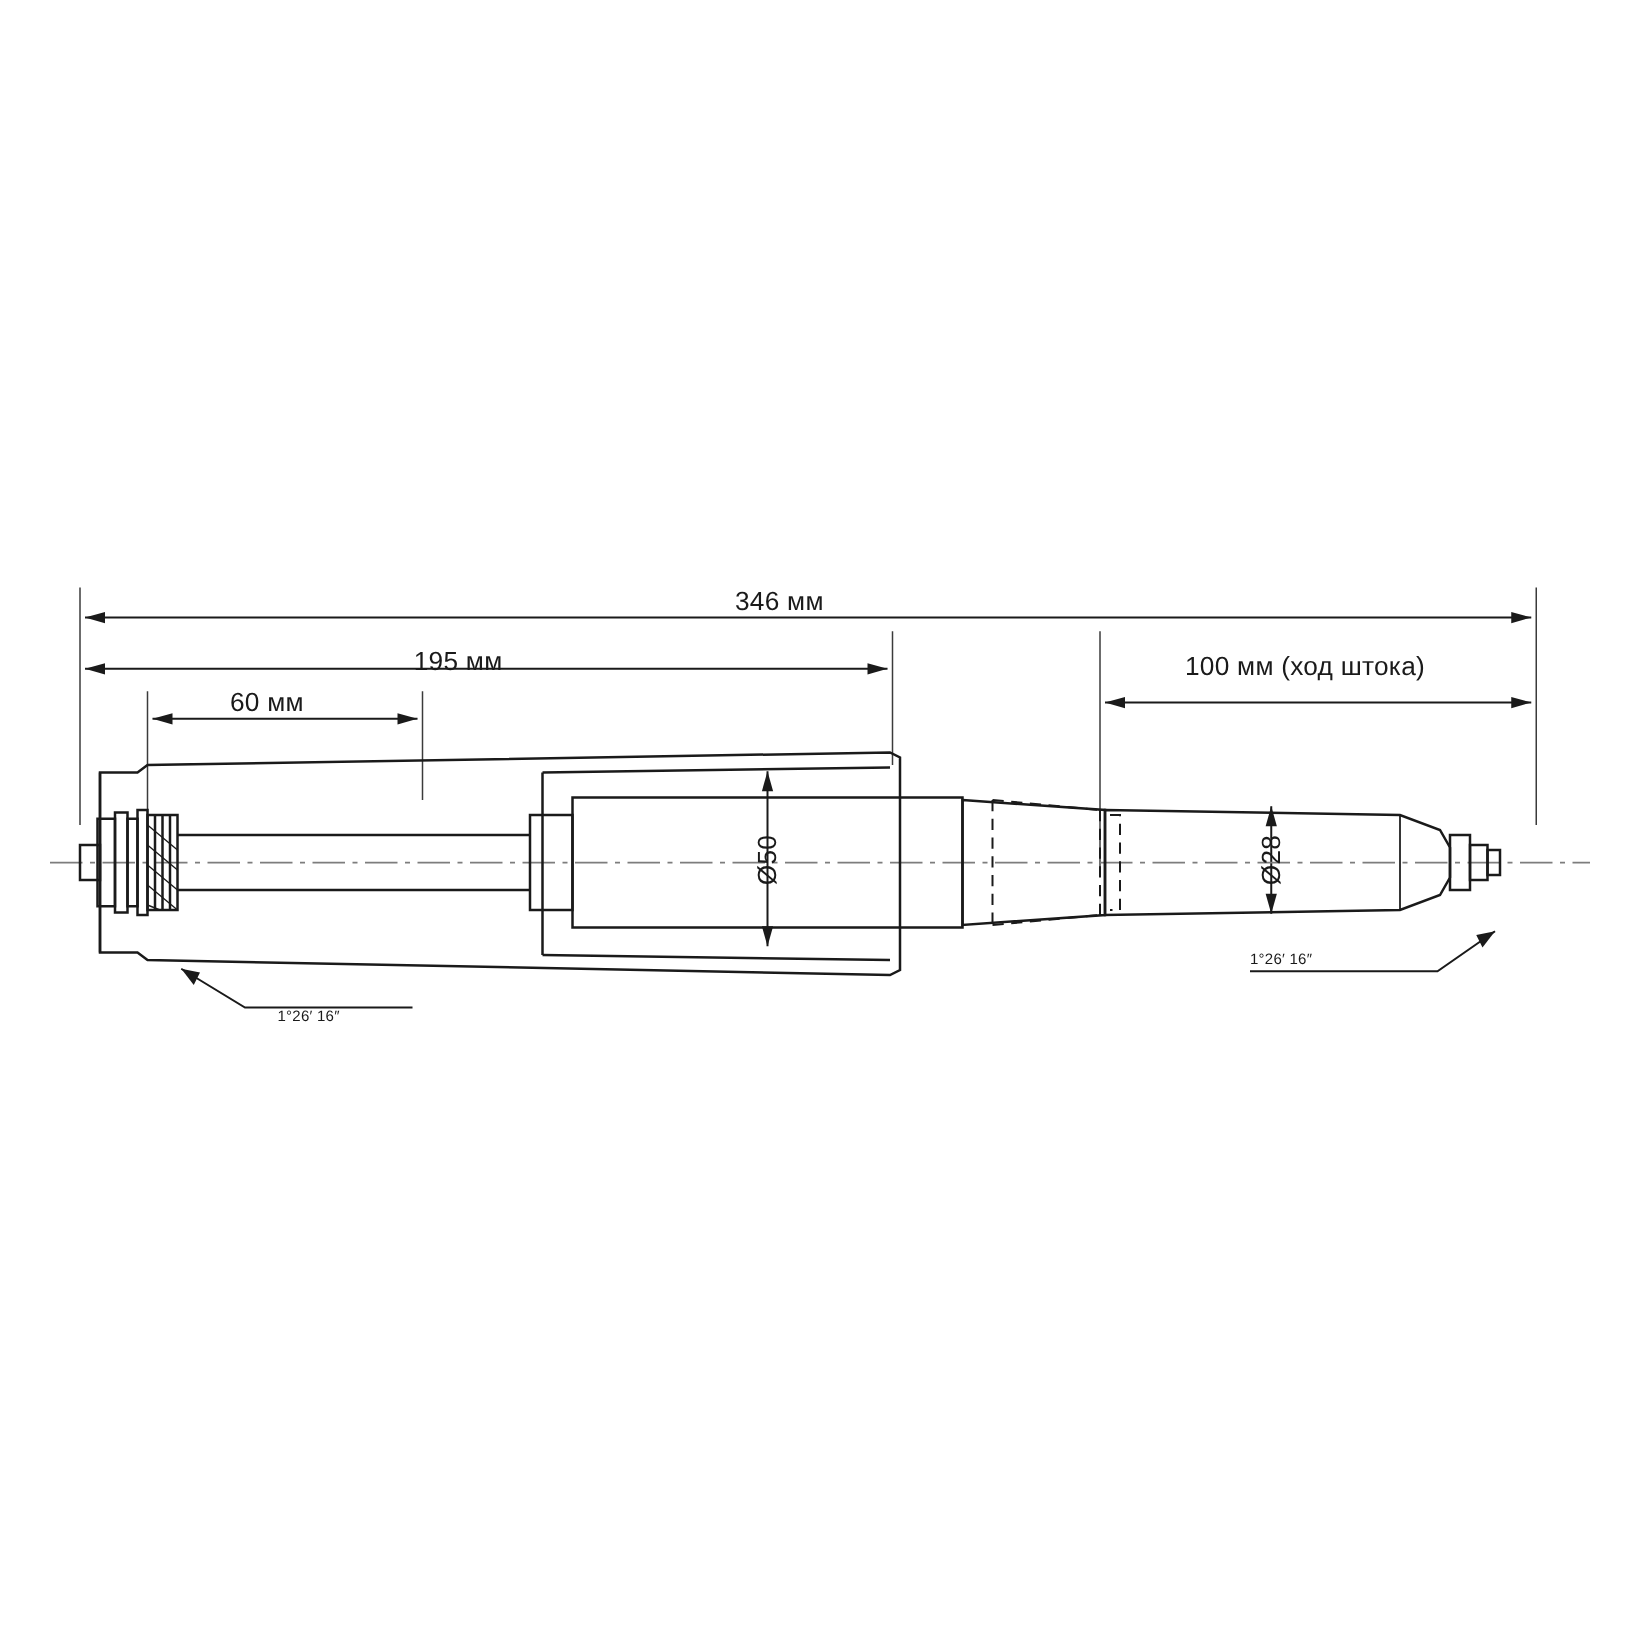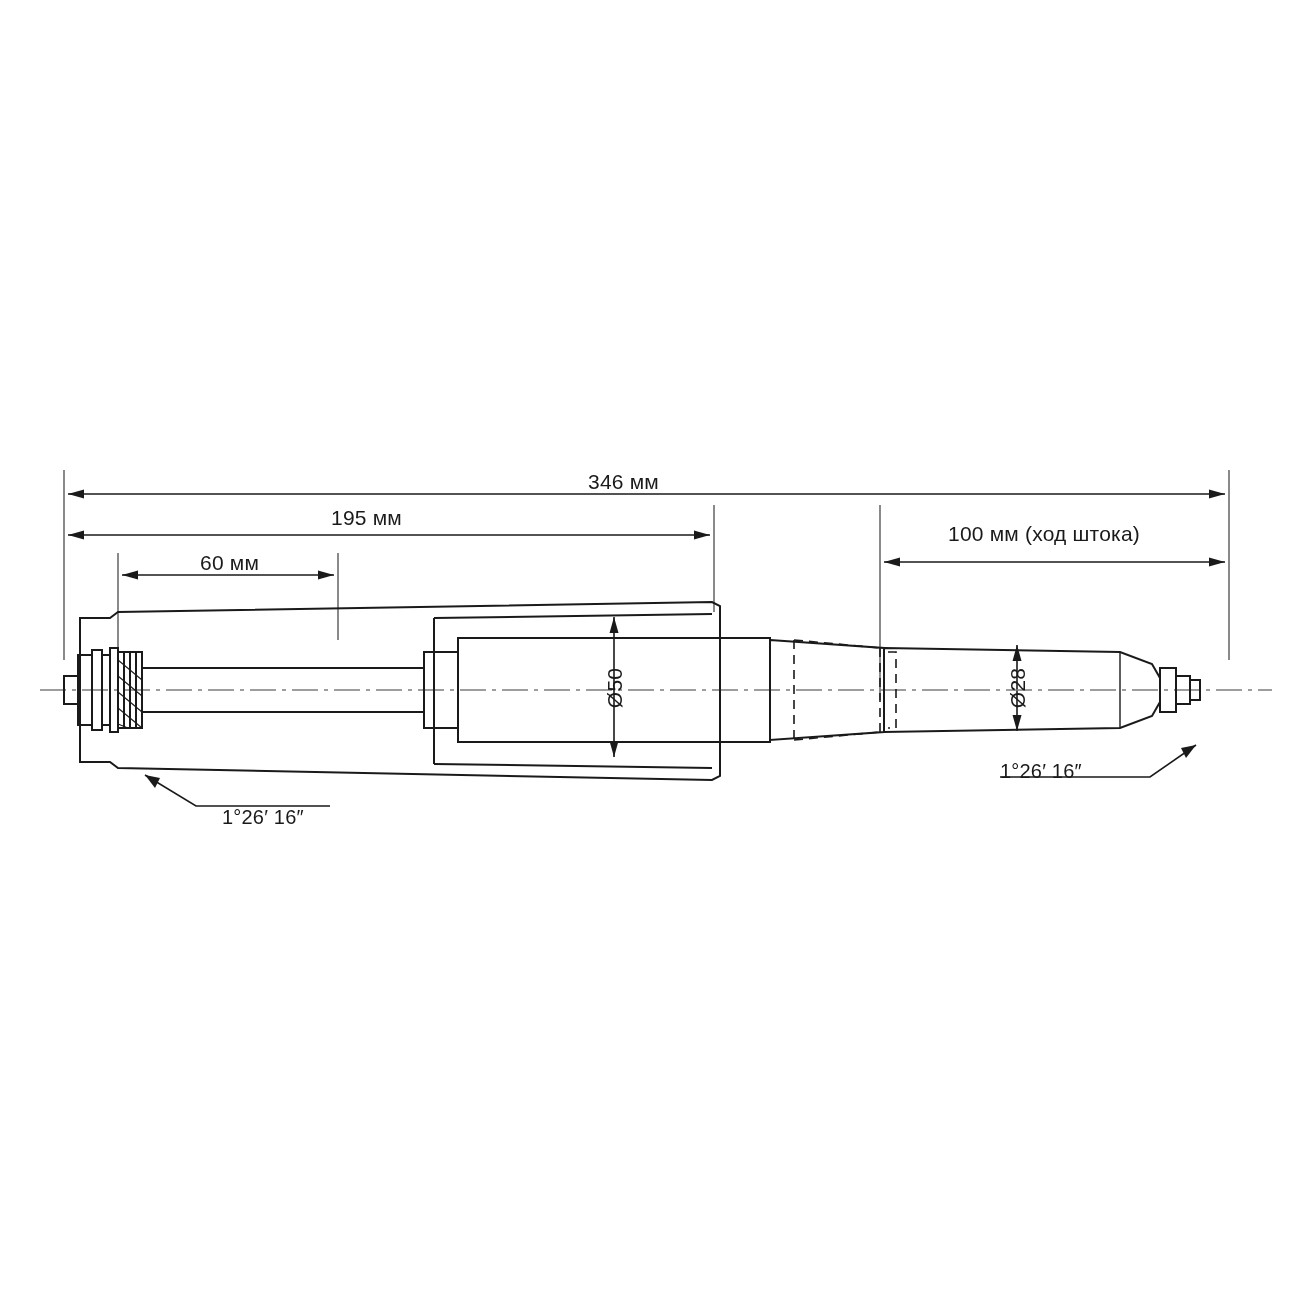--- a/index.html
+++ b/index.html
@@ -33,21 +33,21 @@
     font-size: 21px;
     color: #1a1a1a;
     white-space: nowrap;
     letter-spacing: 0.2px;
   }
   .dim-label.vert {
     transform-origin: center center;
     transform: rotate(-90deg);
   }
   .small {
-    font-size: 20px;
+    font-size: 12px;
   }
 </style>
 </head>
 <body>
 
 <div id="stage">
 
   <svg id="drawing" viewBox="0 0 1300 1300">
     <g fill="none" stroke="#1a1a1a" stroke-width="2" stroke-linejoin="miter" stroke-linecap="butt">
 
@@ -167,23 +167,23 @@
 
       <g stroke-width="1.4">
         <line x1="1120" y1="652" x2="1120" y2="728"></line>
       </g>
 
     </g>
   </svg>
 
   <div class="dim-label" style="left:588px; top:470px;">346 мм</div>
 
-  <div class="dim-label" style="left:331px; top:506px;">195 мм</div>
+  <div class="dim-label" style="left:331px; top:518px;">195 мм</div>
 
-  <div class="dim-label" style="left:200px; top:551px;">60 мм</div>
+  <div class="dim-label" style="left:184px; top:551px;">60 мм</div>
 
   <div class="dim-label" style="left:948px; top:522px;">100 мм (ход штока)</div>
 
   <div class="dim-label vert" style="left:570px; top:676px; width:90px; text-align:center;">Ø50</div>
 
   <div class="dim-label vert" style="left:973px; top:676px; width:90px; text-align:center;">Ø28</div>
 
   <div class="dim-label small" style="left:222px; top:806px;">1°26′ 16″</div>
 
   <div class="dim-label small" style="left:1000px; top:760px;">1°26′ 16″</div>

